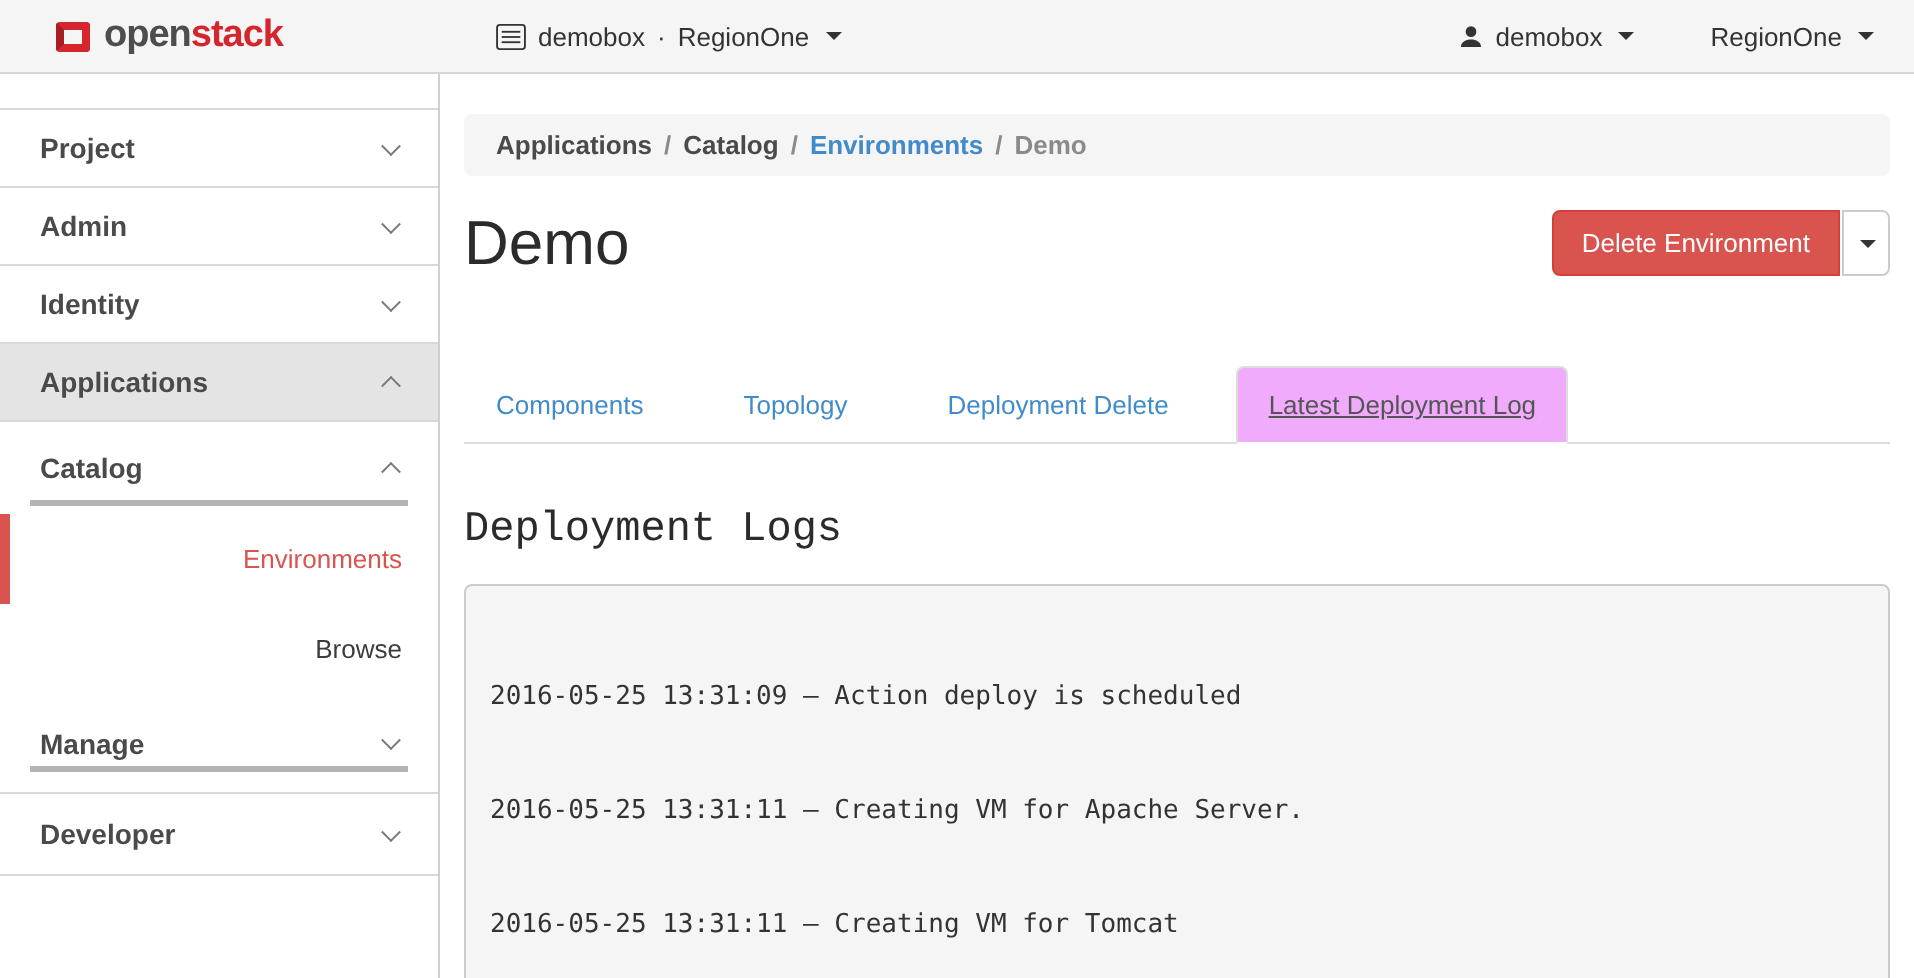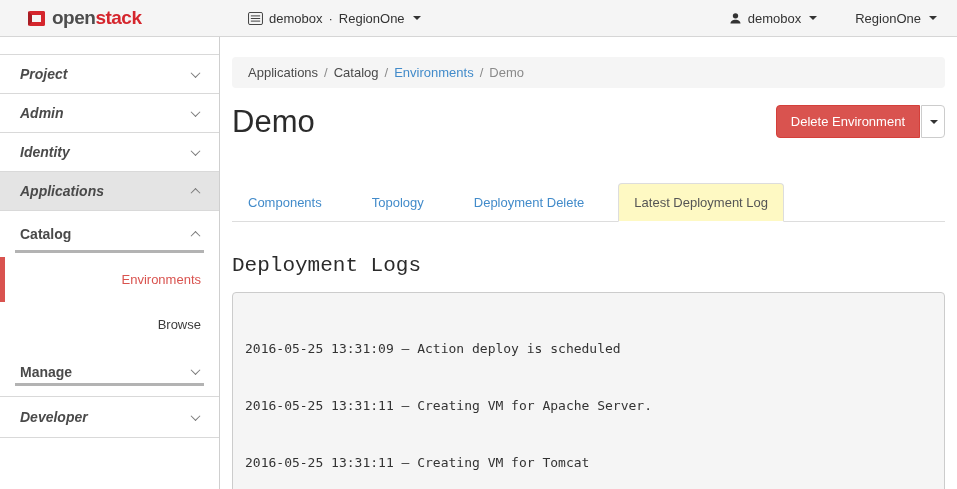--- a/index.html
+++ b/index.html
@@ -79,21 +79,20 @@
     height: 39px;
     display: flex;
     align-items: center;
     justify-content: space-between;
     padding: 0 20px;
     border-bottom: 1px solid #d9d9d9;
     font-size: 14px;
     font-weight: bold;
     color: #4a4a4a;
     cursor: pointer;
-    font-style: italic;
   }
   .side-item.active-group { background: #e4e4e4; }
   .chev {
     width: 7px; height: 7px;
     border-right: 1px solid #7a7a7a;
     border-bottom: 1px solid #7a7a7a;
     flex: none;
   }
   .chev.down { transform: rotate(45deg) translate(-1px,-1px); }
   .chev.up   { transform: rotate(-135deg) translate(-1px,-1px); }
@@ -142,20 +141,21 @@
     padding: 20px 12px 0 12px;
     background: #fff;
     overflow: hidden;
   }
   .breadcrumb {
     background: #f5f5f5;
     border-radius: 4px;
     padding: 8px 16px;
     font-size: 13px;
     color: #4a4a4a;
+    font-weight: bold;
   }
   .breadcrumb .sep { color: #8a8a8a; padding: 0 6px; }
   .breadcrumb .bc-link { color: #428bca; text-decoration: none; cursor: pointer; }
   .breadcrumb .bc-current { color: #8a8a8a; }
 
   .page-header {
     display: flex;
     justify-content: space-between;
     align-items: flex-start;
     margin-top: 15px;
@@ -202,24 +202,25 @@
     padding: 11px 15px;
     margin-right: 18px;
     font-size: 13px;
     color: #428bca;
     cursor: pointer;
     margin-bottom: -1px;
     border: 1px solid transparent;
   }
   .tab.active {
     color: #555;
-    background: #fef9c3;
+    background: #f0abfc;
     border-color: #ddd;
     border-bottom-color: #fff;
     border-radius: 4px 4px 0 0;
+    text-decoration: underline;
   }
 
   
   .section-title {
     font-size: 21px;
     font-weight: normal;
     color: #2b2b2b;
     margin: 32px 0 15px 0;
     font-family: Liberation Mono, monospace;
   }

